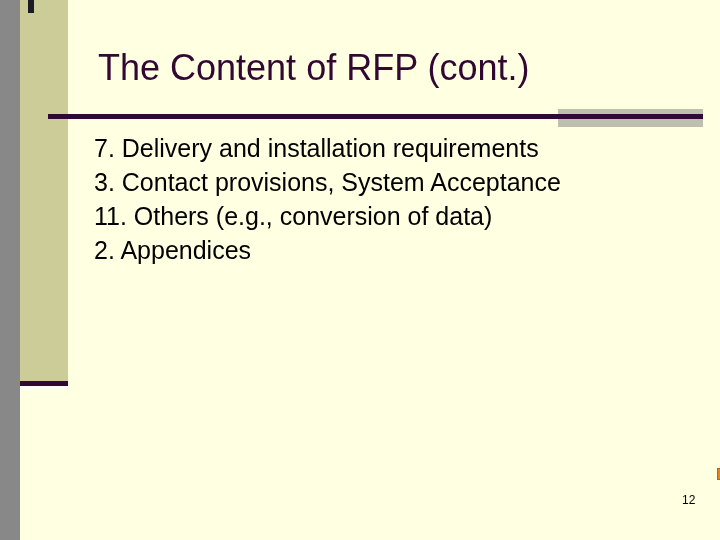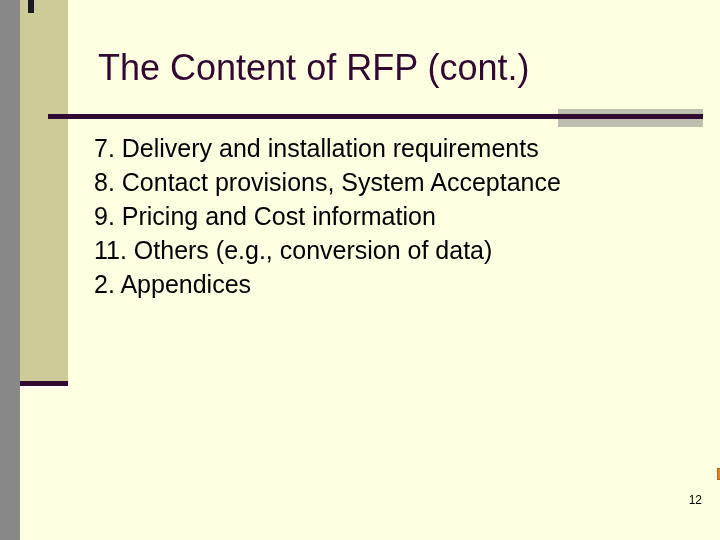--- a/index.html
+++ b/index.html
@@ -80,21 +80,21 @@
     white-space: nowrap;
   }
   
   .page-number {
     position: absolute;
     left: 662px; top: 493px;
     width: 20px;
     font-size: 12px;
     line-height: 14px;
     color: #000000;
-    text-align: right;
+    text-align: left;
   }
   
   .orange-marker {
     position: absolute;
     left: 697px; top: 468px;
     width: 12px; height: 12px;
     background: #E8821E;
     border: 1px solid #C06010;
     box-sizing: border-box;
   }
@@ -109,22 +109,21 @@
   <div class="left-bar-highlight"></div>
   <div class="corner-mark"></div>
 
   <div class="title">The Content of RFP (cont.)</div>
 
   <div class="title-rule-tab"></div>
   <div class="title-rule"></div>
 
   <div class="body-list">
     <div class="line">7. Delivery and installation requirements</div>
-    <div class="line">8. Contact provisions, System Acceptance</div>
-    <div class="line">9. Pricing and Cost information</div>
+    <div class="line">3. Contact provisions, System Acceptance</div>
     <div class="line">11. Others (e.g., conversion of data)</div>
     <div class="line">2. Appendices</div>
   </div>
 
   <div class="orange-marker"></div>
 
   <div class="page-number">12</div>
 
 </div>
 

